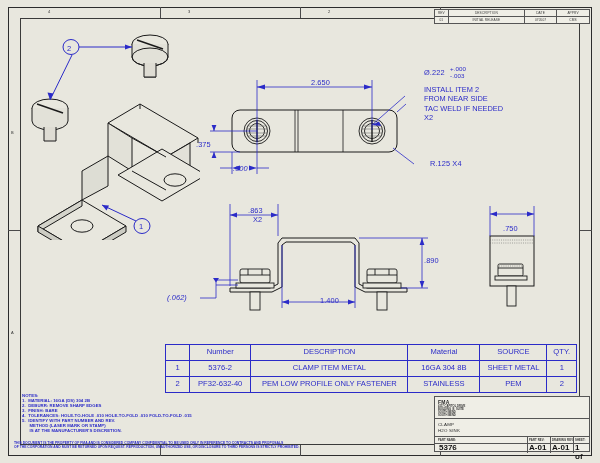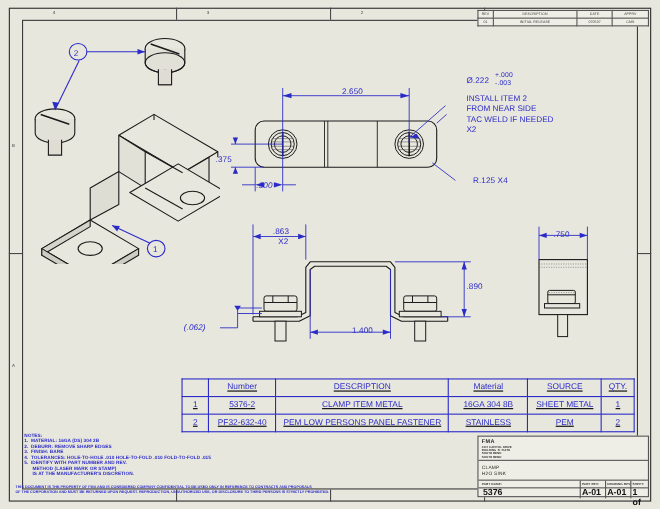--- a/index.html
+++ b/index.html
@@ -89,21 +89,20 @@
     letter-spacing: 0px;
   }
   
   #bom {
     position: absolute;
     left: 165px;
     top: 344px;
     width: 412px;
     border-collapse: collapse;
     background: #e8e7de;
-    text-decoration: underline;
   }
   #bom td, #bom th {
     border: 1px solid #2b2bc8;
     color: #2b2bc8;
     font-size: 7.6px;
     font-weight: normal;
     text-align: center;
     padding: 1px 2px;
     line-height: 8.6px;
   }
@@ -461,21 +460,21 @@
     </g>
 
     <g stroke="#2b2bc8" stroke-width="0.8" fill="none">
       <line x1="10" y1="6" x2="10" y2="36"></line>
       <line x1="54" y1="6" x2="54" y2="36"></line>
       <line x1="10" y1="14" x2="54" y2="14"></line>
       <polygon points="10,14 17,11.6 17,16.4" fill="#2b2bc8" stroke="none"></polygon>
       <polygon points="54,14 47,11.6 47,16.4" fill="#2b2bc8" stroke="none"></polygon>
     </g>
   </svg>
-  <div class="dimtext" style="left:503px;top:208px;">.750</div>
+  <div class="dimtext" style="left:503px;top:224px;">.750</div>
 
   <div id="notes"><span>NOTES:</span>
 <span>1.  MATERIAL: 16GA (DS) 304 2B</span>
 <span>2.  DEBURR: REMOVE SHARP EDGES</span>
 <span>3.  FINISH: BARE</span>
 <span>4.  TOLERANCES: HOLE-TO-HOLE .010 HOLE-TO-FOLD .010 FOLD-TO-FOLD .015</span>
 <span>5.  IDENTIFY WITH PART NUMBER AND REV.</span>
 <span>      METHOD (LASER MARK OR STAMP)</span>
 <span>      IS AT THE MANUFACTURER'S DISCRETION.</span></div>
 
@@ -498,21 +497,21 @@
         <td>1</td>
         <td>5376-2</td>
         <td>CLAMP ITEM METAL</td>
         <td>16GA 304 8B</td>
         <td>SHEET METAL</td>
         <td>1</td>
       </tr>
       <tr>
         <td>2</td>
         <td>PF32-632-40</td>
-        <td>PEM LOW PERSONS PANEL FASTENER</td>
+        <td>PEM LOW PROFILE ONLY FASTENER</td>
         <td>STAINLESS</td>
         <td>PEM</td>
         <td>2</td>
       </tr>
     </tbody>
   </table>
 
   <table id="revtable">
     <tbody>
         <tr>

